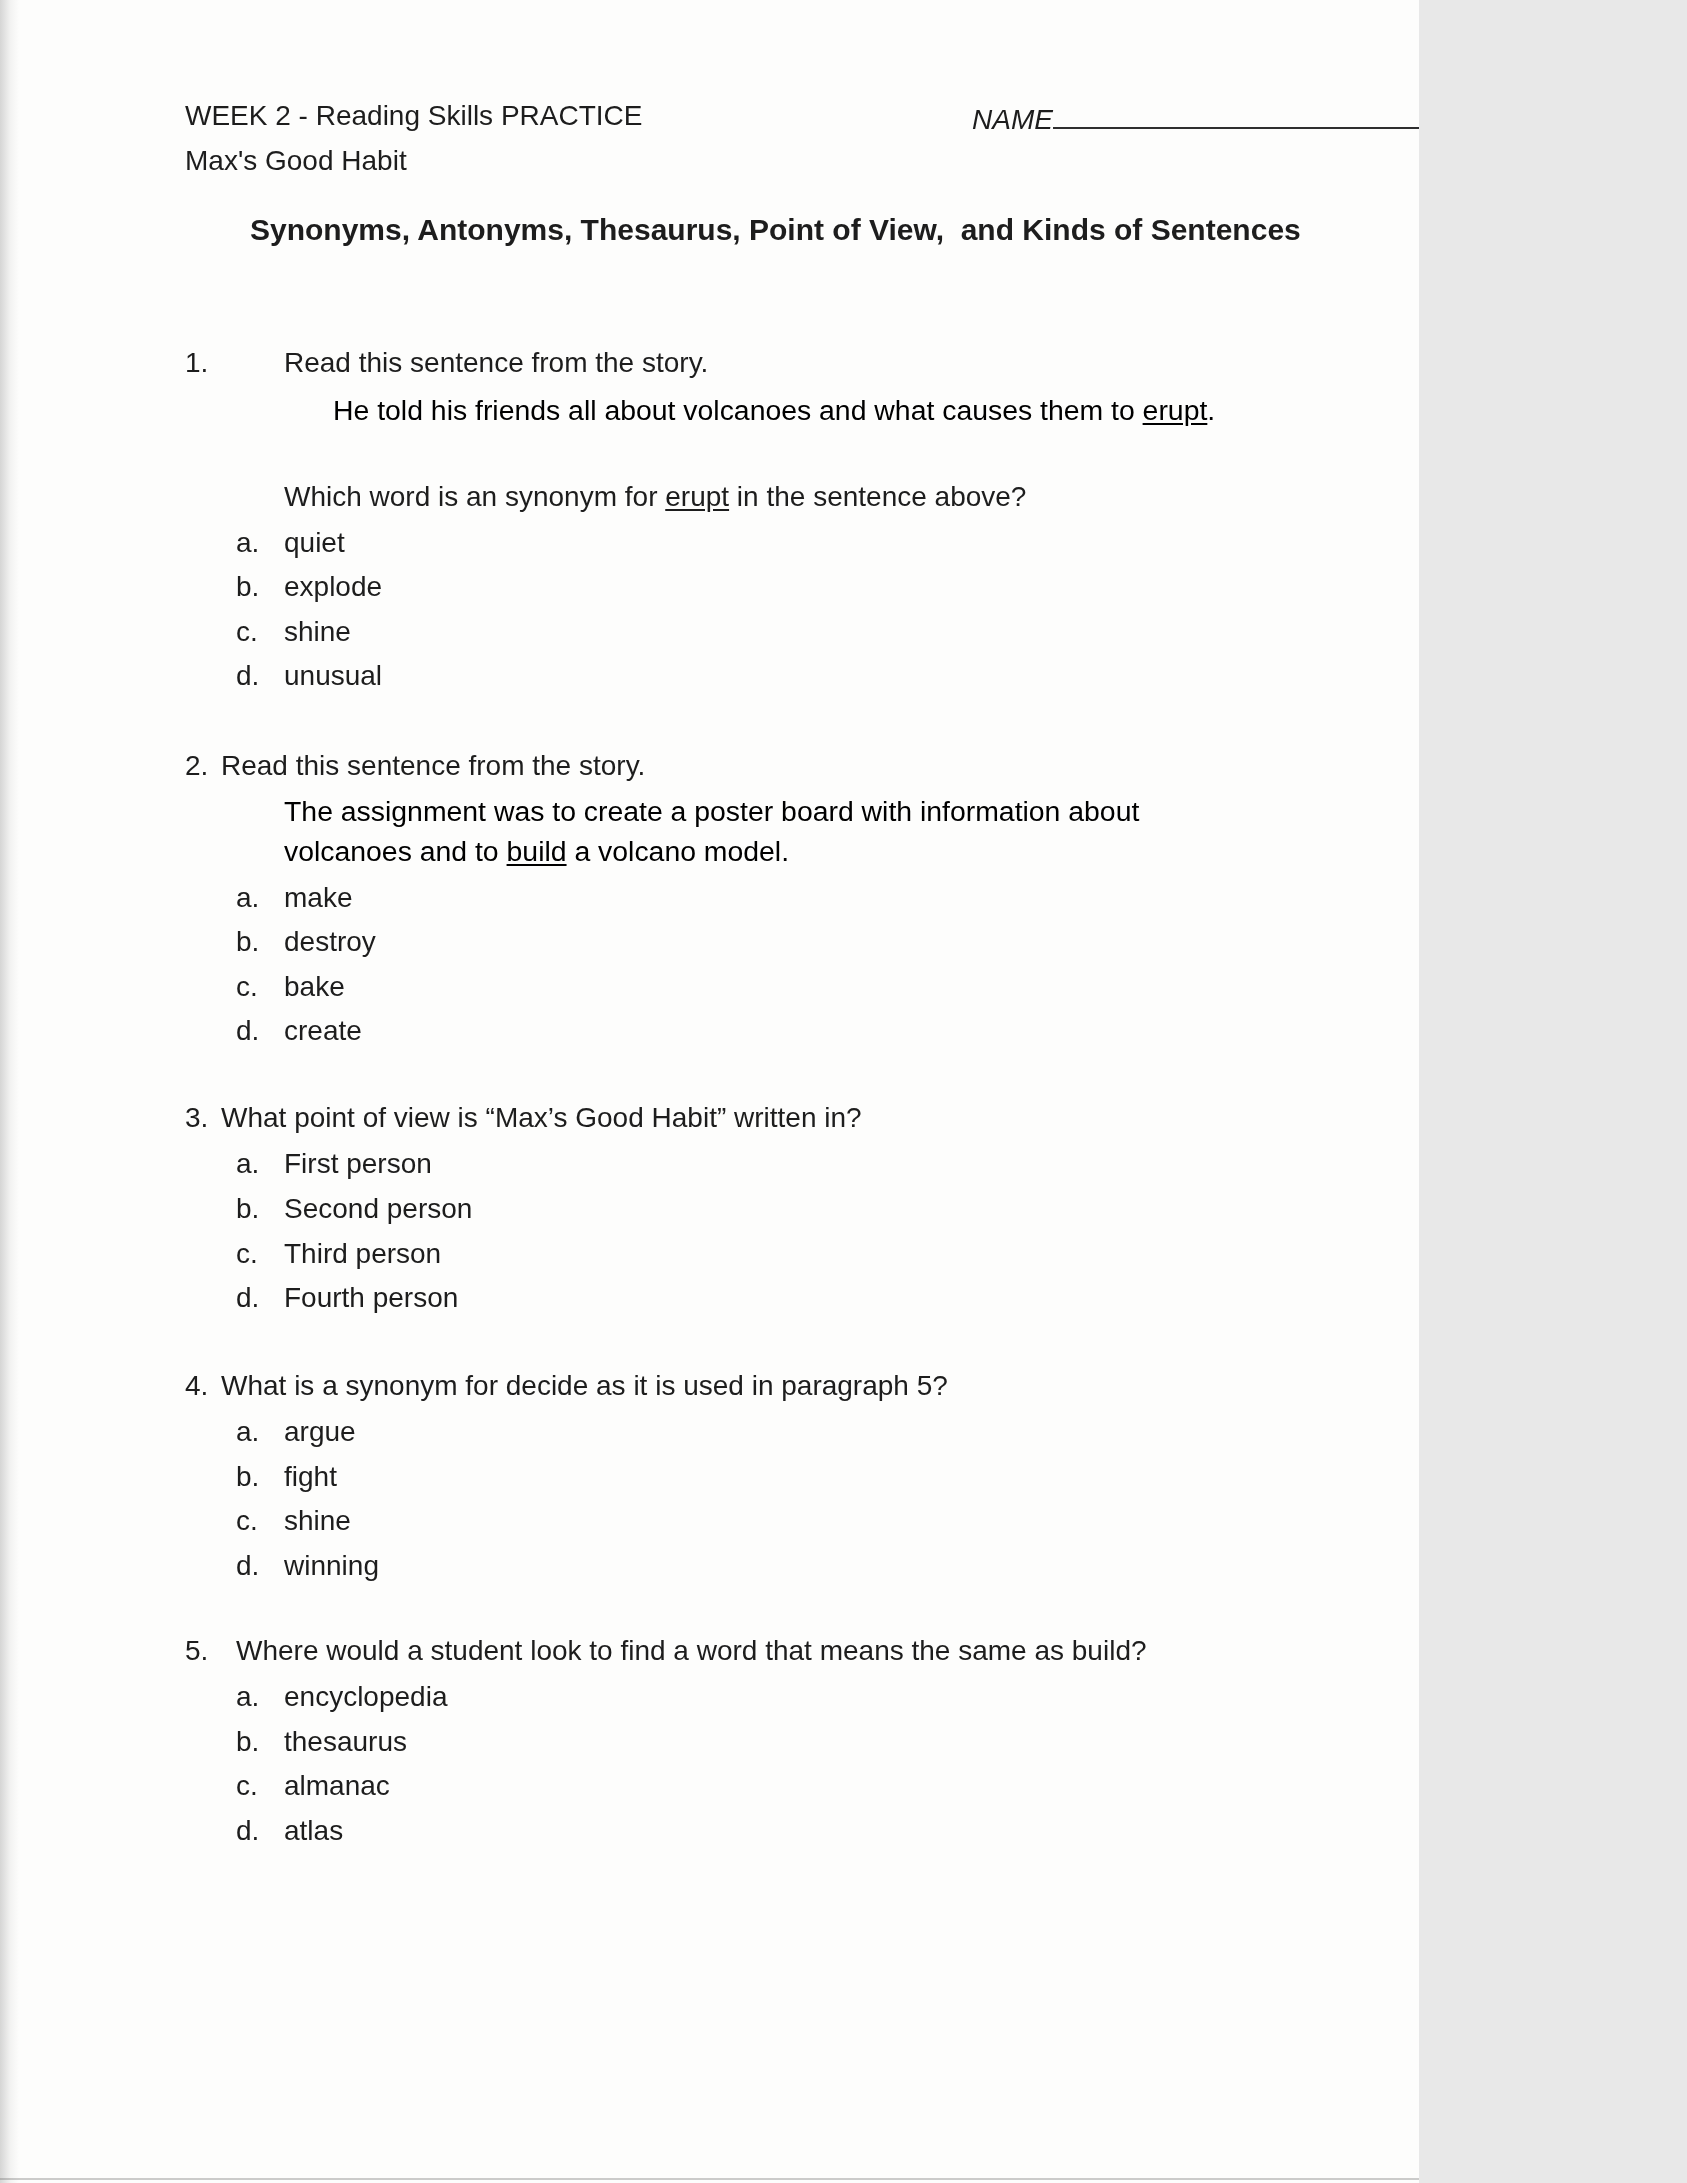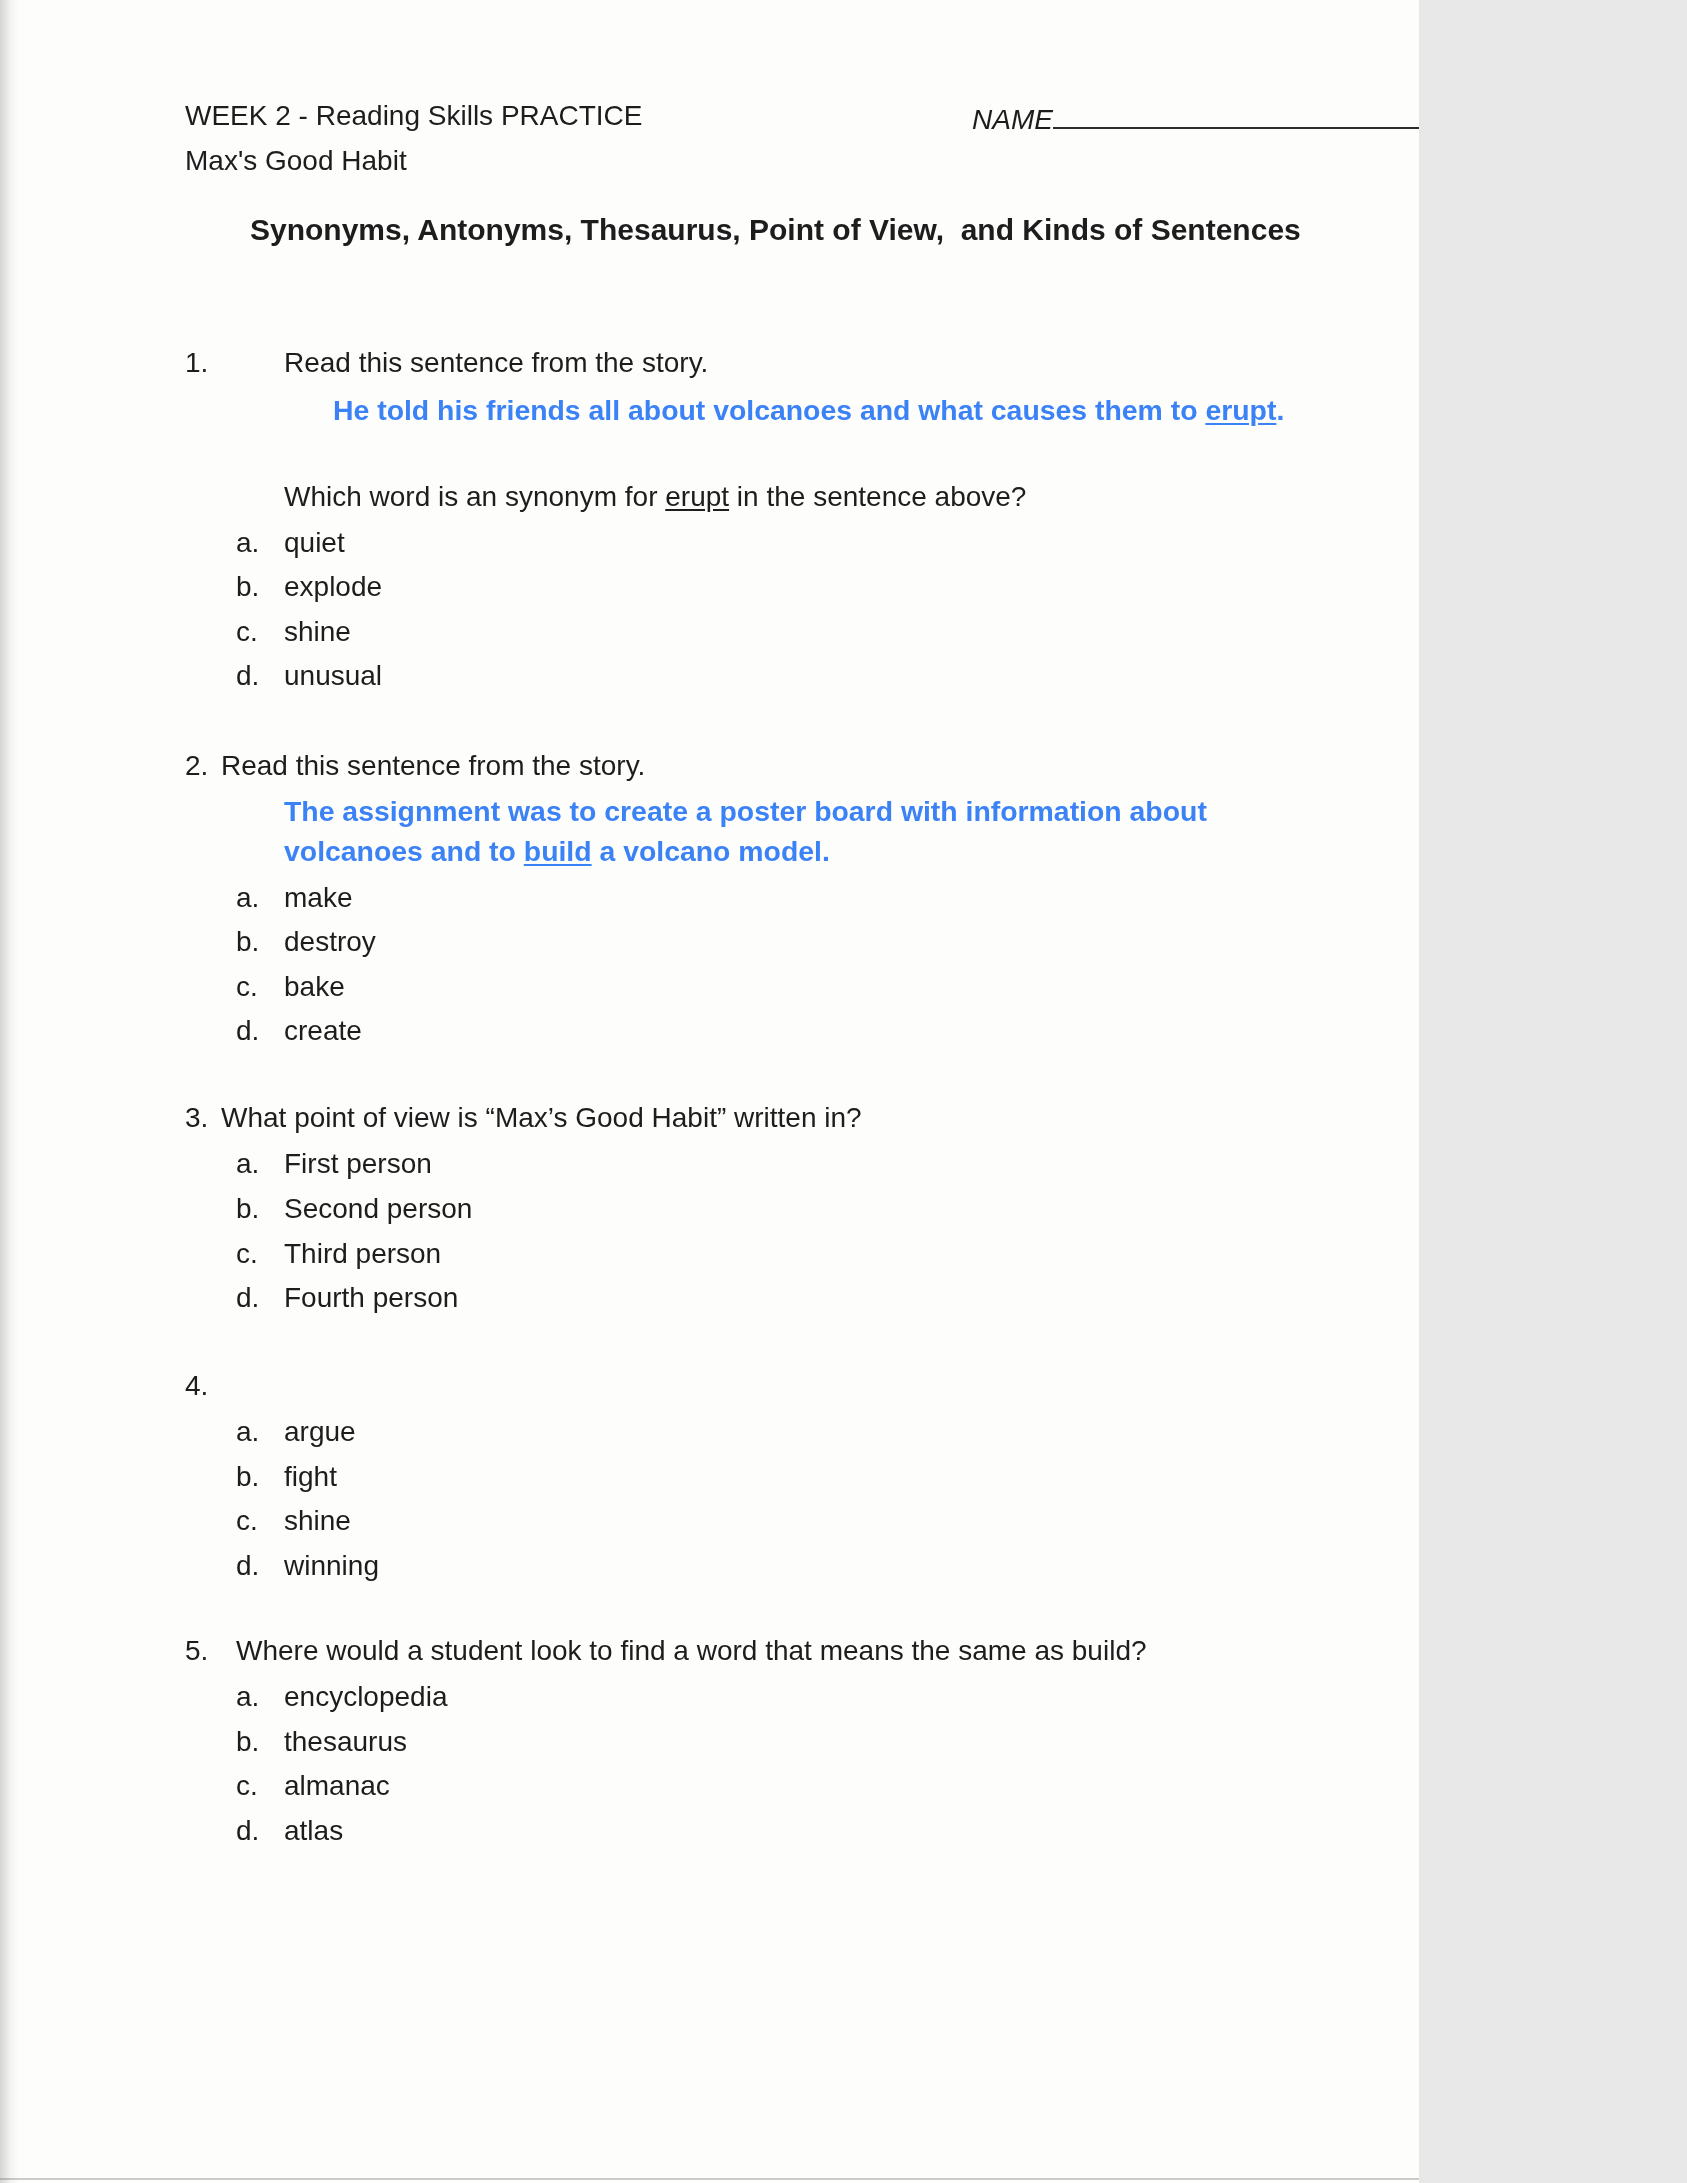--- a/index.html
+++ b/index.html
@@ -51,21 +51,21 @@
   .question { margin-top: 53px; }
   #q1 { margin-top: 98px; }
   #q2 { margin-top: 56px; }
   #q4 { margin-top: 54px; }
   #q5 { margin-top: 51px; }
   .qline { display: flex; align-items: baseline; }
   .num { flex: 0 0 auto; }
   .n149 { width: 99px; }
   .n77  { width: 51px; }
   .n54  { width: 36px; }
-  .quote { font-weight: 700; font-size: 28.4px; line-height: 36px; color: #3b82f6; }
+  .quote { font-weight: 400; font-size: 28.4px; line-height: 36px; color: #000000; }
   .q1-quote { margin: 12px 0 0 148px; }
   .q2-quote { margin: 9.3px 0 0 99px; }
   .quote-line + .quote-line { margin-top: 4px; }
   .stem { margin-top: 52px; }
   .stem-ind { margin-left: 99px; }
   .kw { font-weight: 400; }
   u { text-underline-offset: 3.3px; }
   .choices { margin-top: 12px; }
   .choice { display: flex; align-items: baseline; margin: 0 0 10.6px 51px; }
   .letter { flex: 0 0 auto; width: 48px; }
@@ -172,20 +172,21 @@
         <div class="choice">
           <span class="letter">d.</span>
           <span>Fourth person</span>
         </div>
       </div>
     </div>
 
     <div class="question" id="q4">
       <div class="qline">
         <span class="num n54">4.</span>
+        <span>What is a synonym for decide as it is used in paragraph 5?</span>
       </div>
       <div class="choices">
         <div class="choice">
           <span class="letter">a.</span>
           <span>argue</span>
         </div>
         <div class="choice">
           <span class="letter">b.</span>
           <span>fight</span>
         </div>

